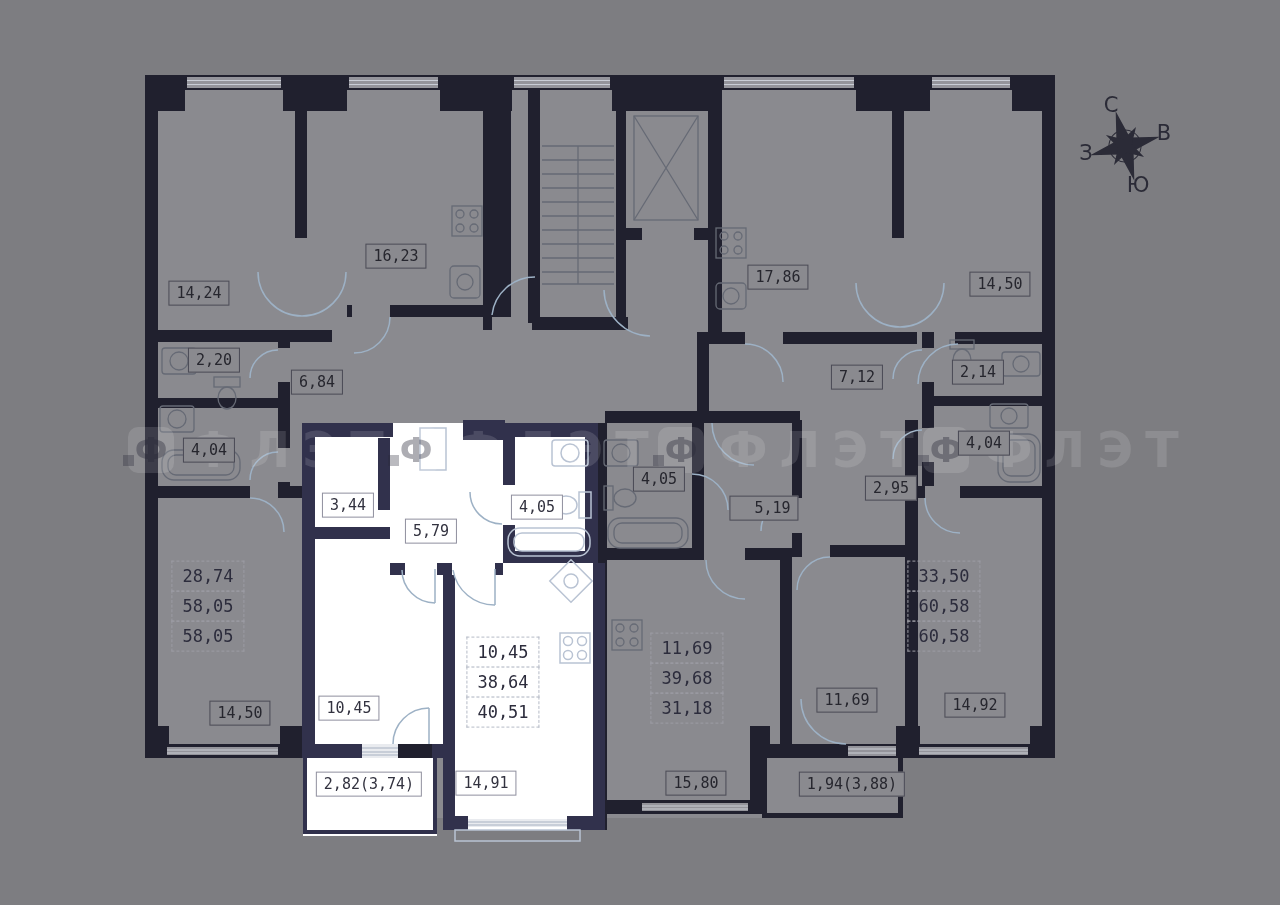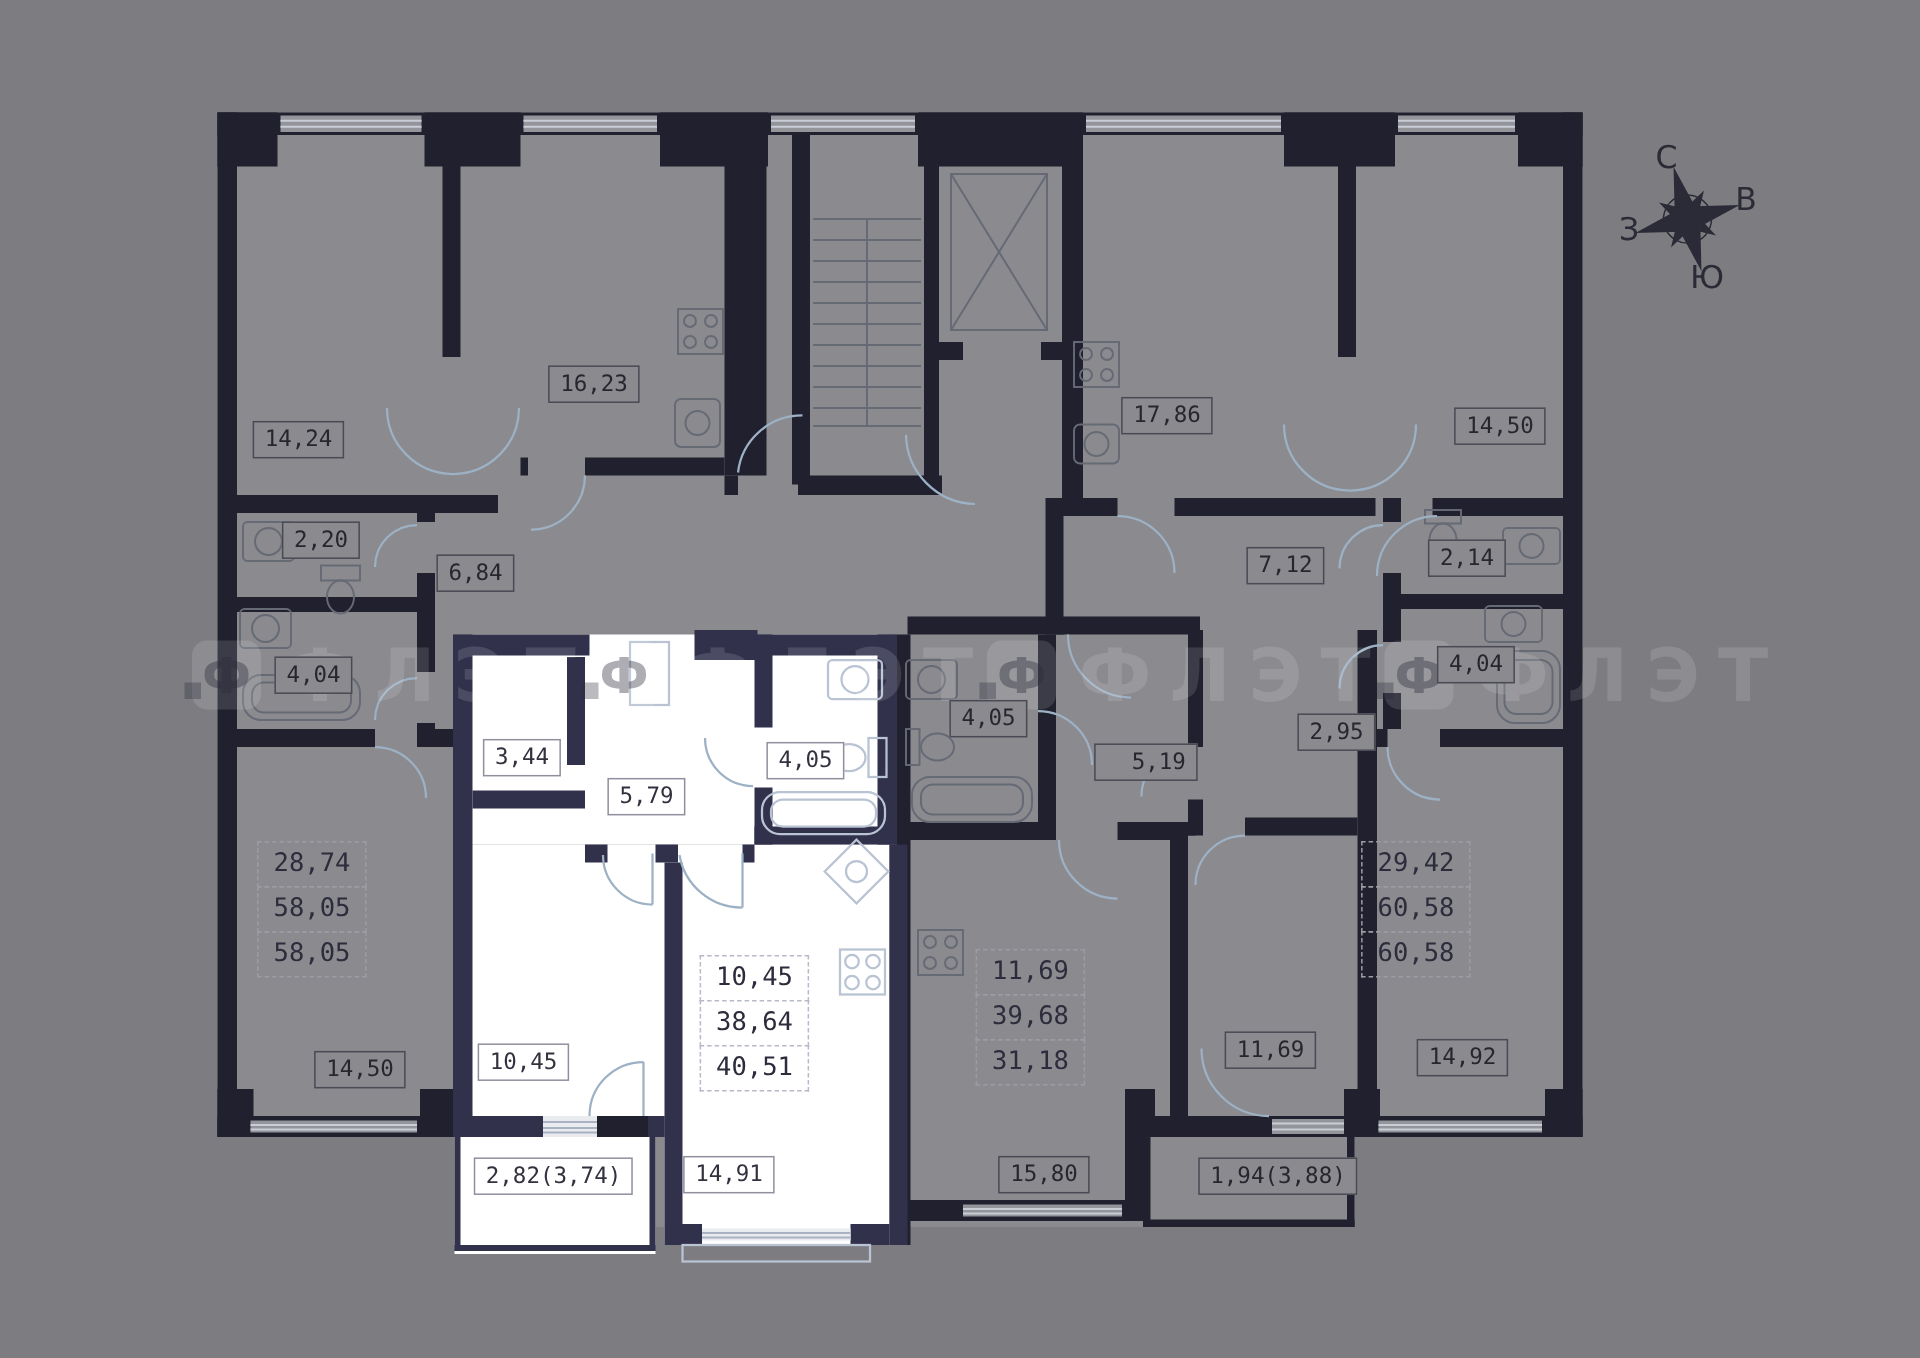--- a/index.html
+++ b/index.html
@@ -412,19 +412,19 @@
         <div class="cell">10,45</div>
         <div class="cell">38,64</div>
         <div class="cell">40,51</div>
       </div>
       <div class="sum" style="left: 687px; top: 670px;">
         <div class="cell">11,69</div>
         <div class="cell">39,68</div>
         <div class="cell">31,18</div>
       </div>
       <div class="sum" style="left: 944px; top: 598px;">
-        <div class="cell">29,42</div>
+        <div class="cell">33,50</div>
         <div class="cell">60,58</div>
         <div class="cell">60,58</div>
       </div>
     </div>
 
 </div>
 
 </body></html>

